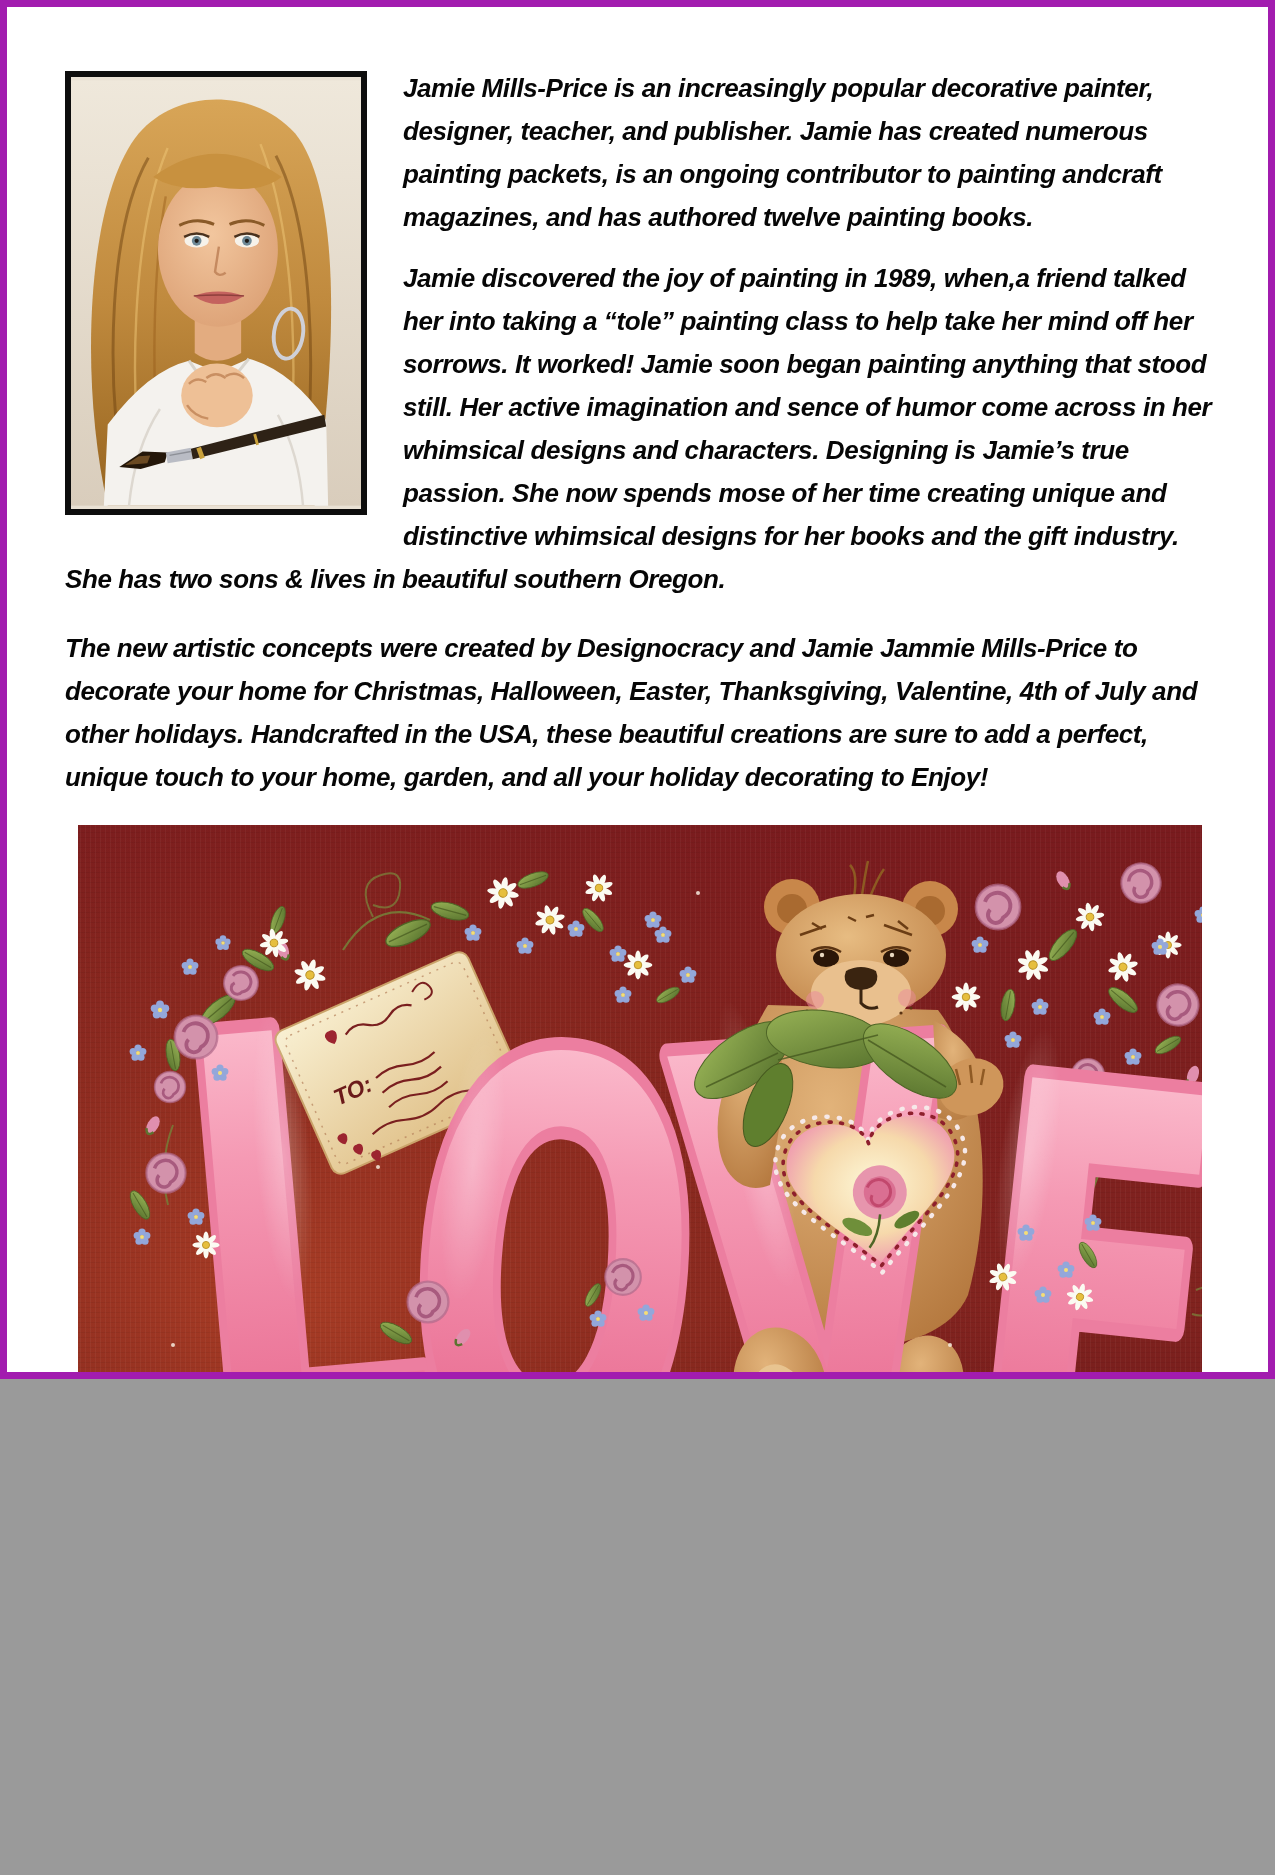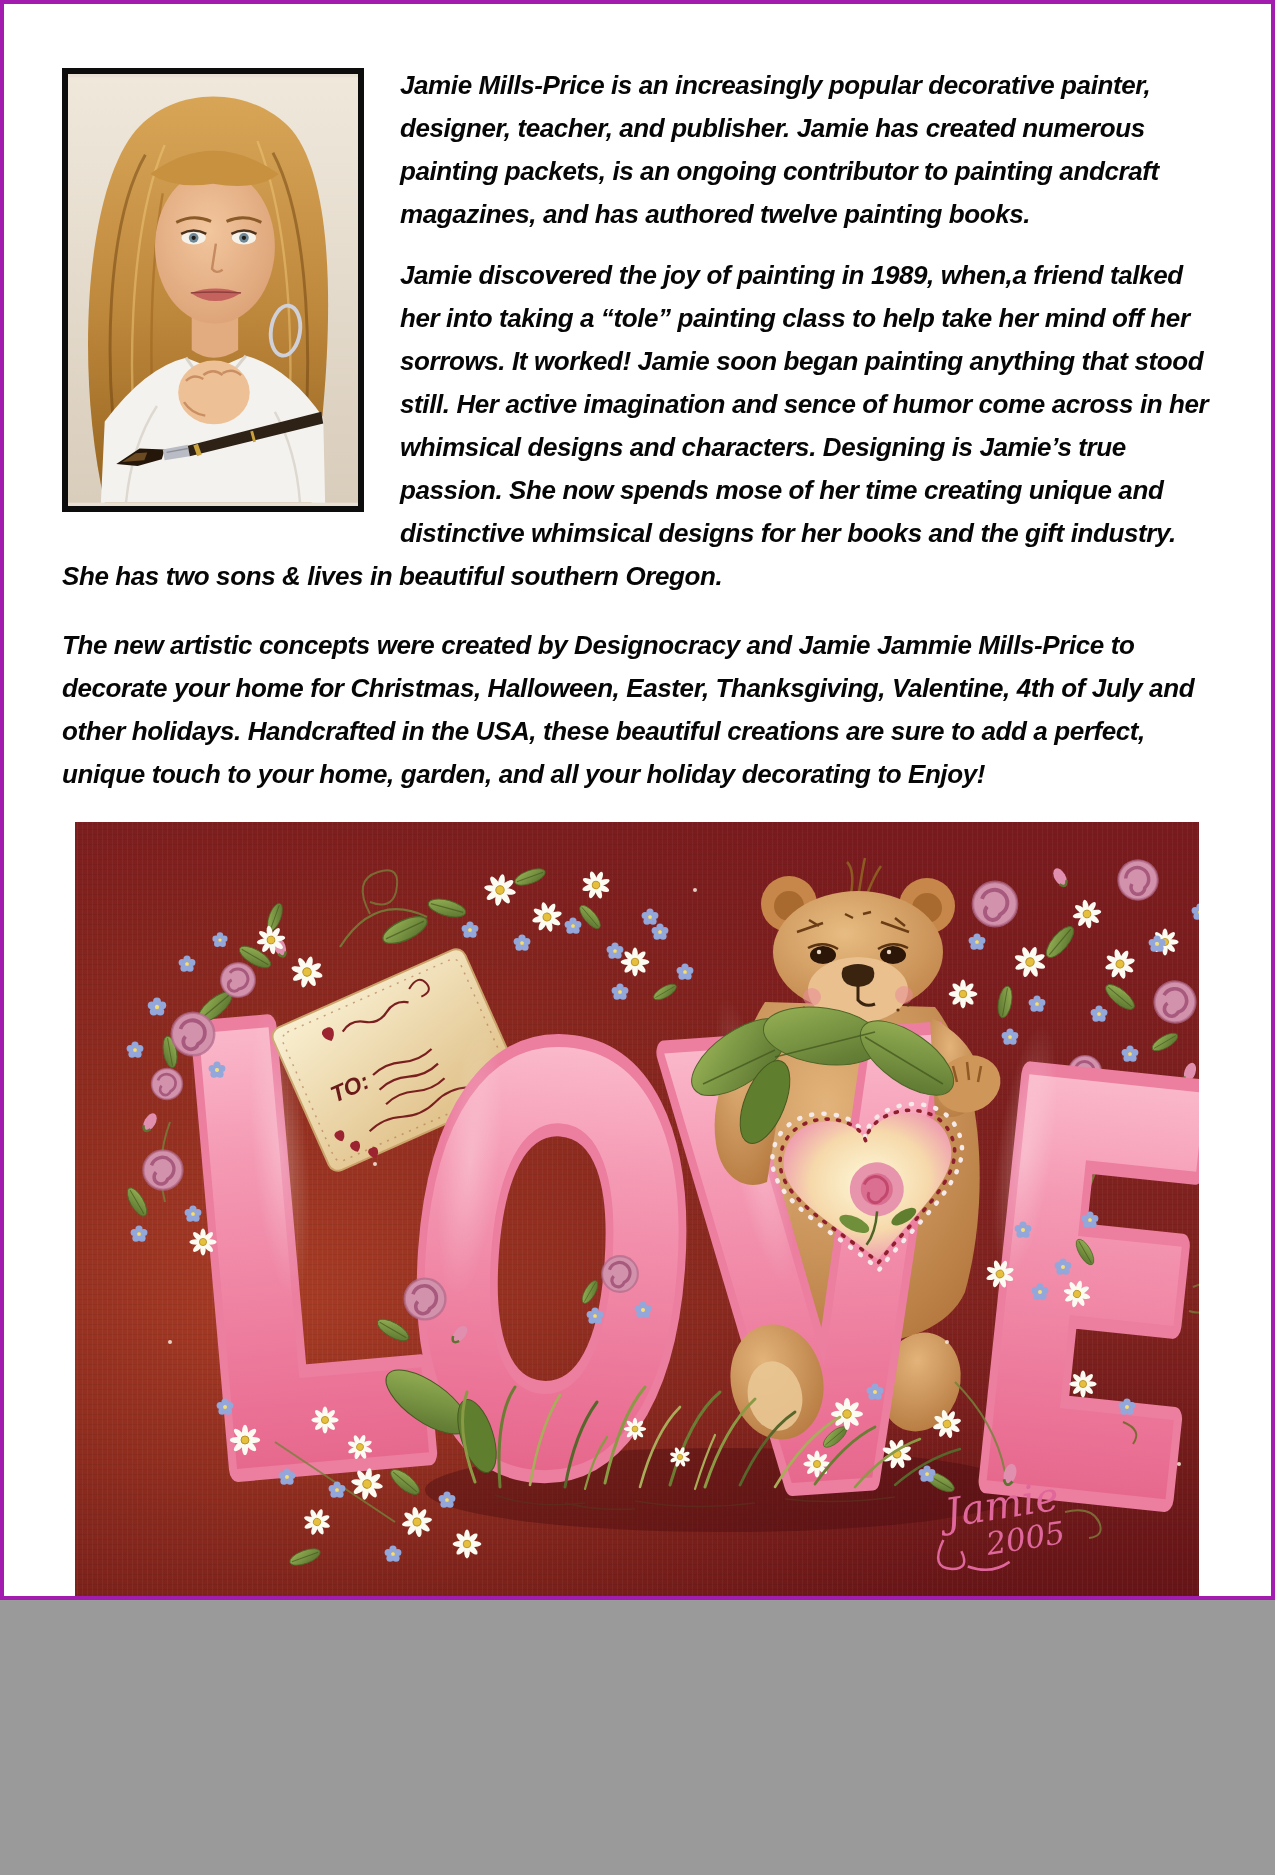--- a/index.html
+++ b/index.html
@@ -1,20 +1,20 @@
 <!DOCTYPE html>
 <html><head>
 <meta charset="utf-8">
 <style>
   html,body{margin:0;padding:0;background:#9a9a9a;}
   .page{
     position:relative;
-    width:1275px;height:1600px;
+    width:1275px;height:1379px;
     background:#ffffff;
-    border:4px solid #a21caf;
+    border:7px solid #a21caf;
     box-sizing:border-box;
     overflow:hidden;
     font-family:"Liberation Sans",sans-serif;
   }
   .content{
     position:absolute;
     top:60px;left:58px;
     width:1155px;
   }
   .photo{

